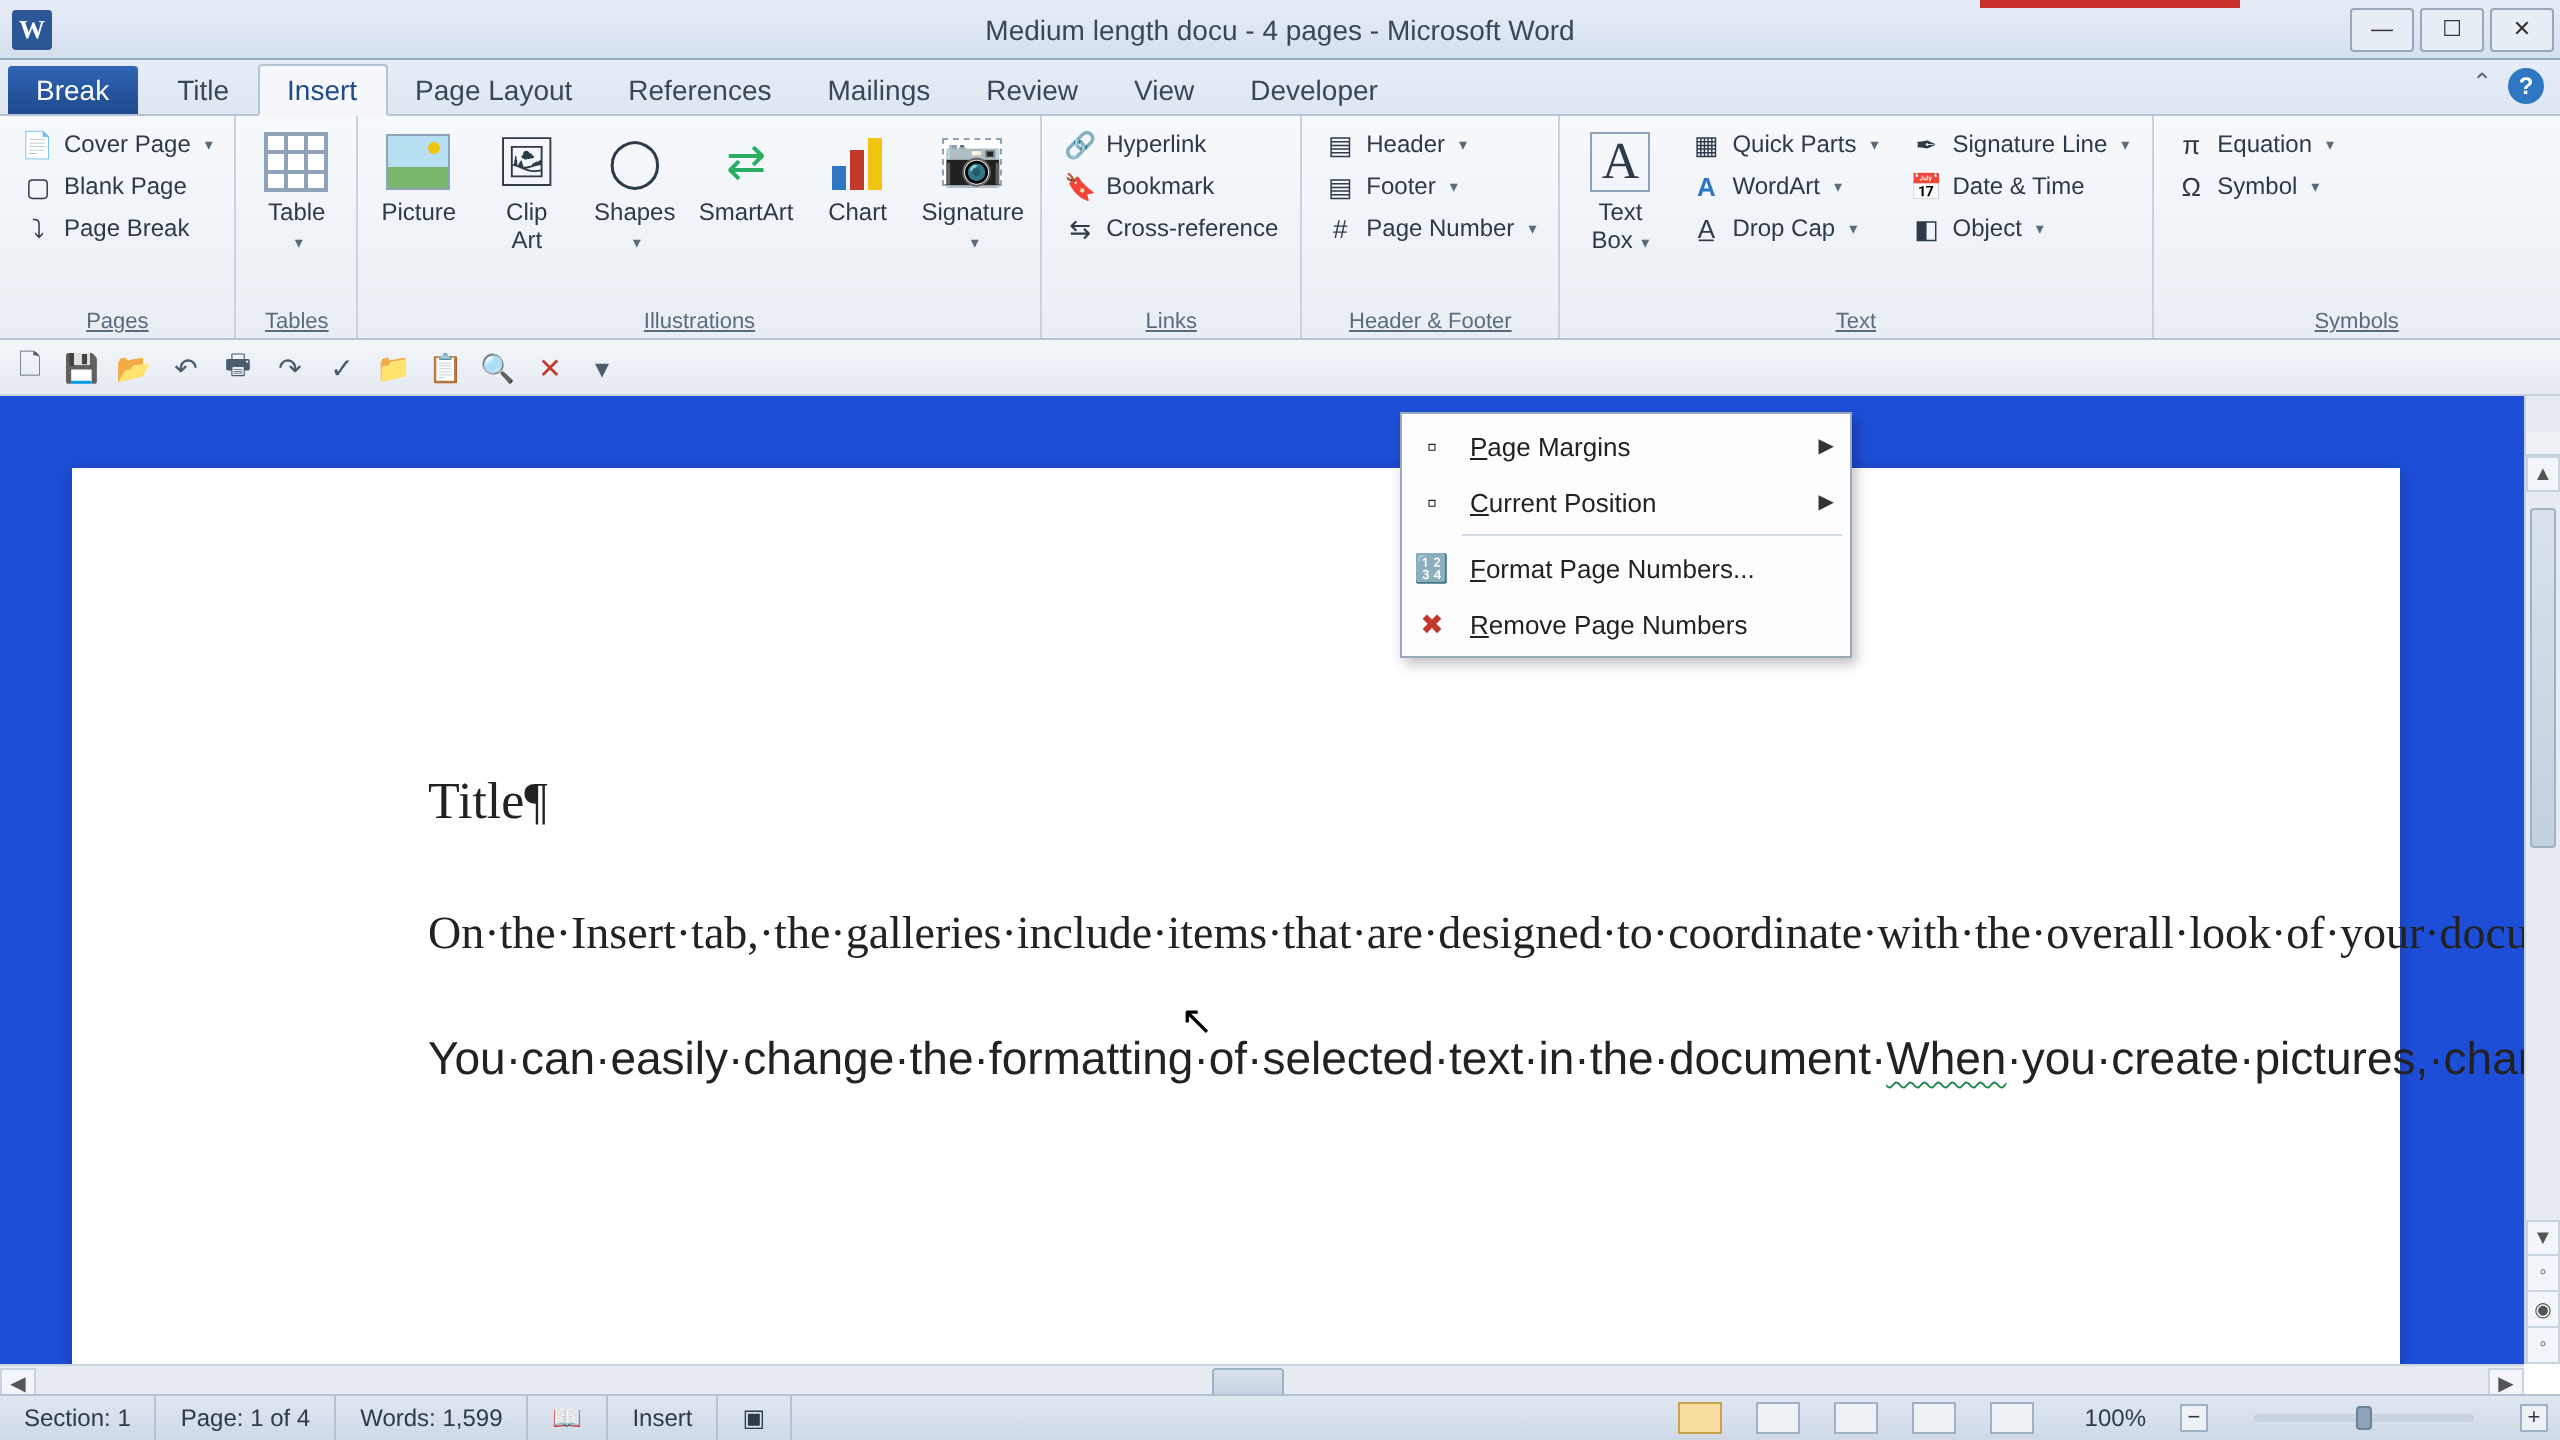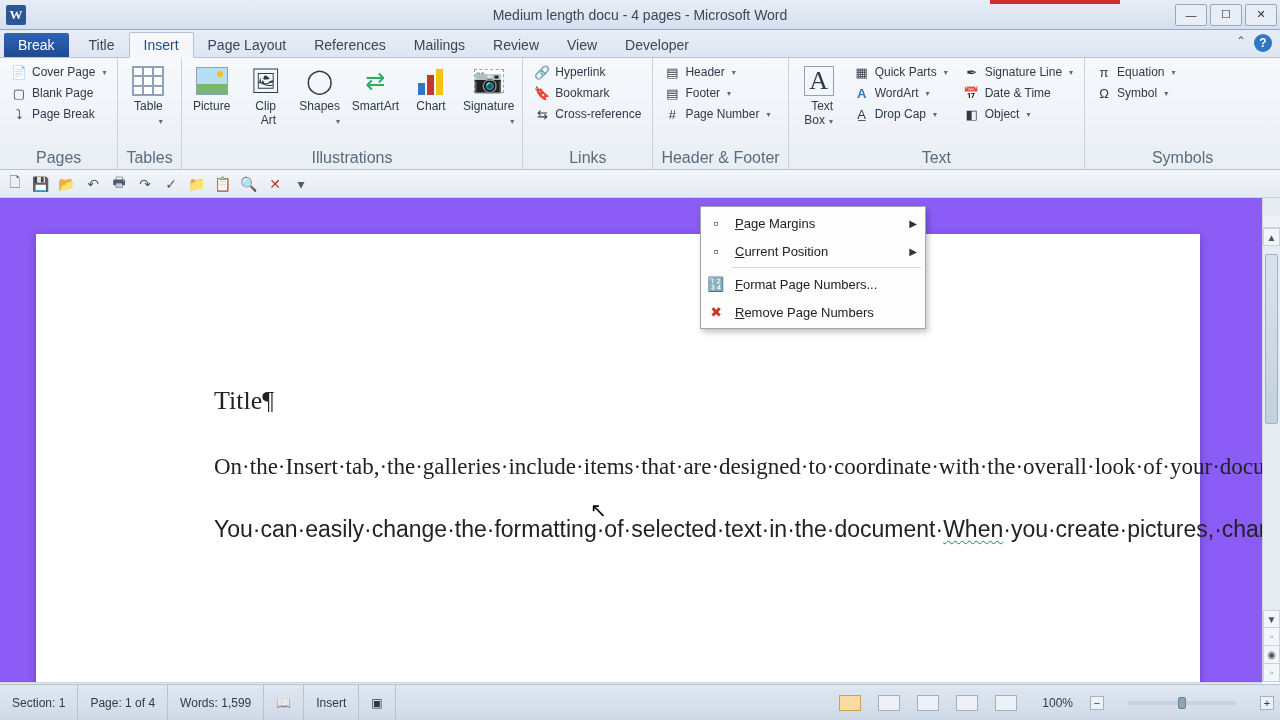--- a/index.html
+++ b/index.html
@@ -19,35 +19,35 @@
 .tab { padding: 4px 14px; font-size:14px; color:#3a4758; cursor:default; }
 .tab.active { background:#f5f7fa; border:1px solid #b6c3d4; border-bottom:1px solid #f5f7fa; border-radius:2px 2px 0 0; margin-bottom:-1px; color:#1e4a8e; }
 .help-icons { position:absolute; right:8px; top:4px; display:flex; gap:8px; }
 .chev-up { font-size:12px; color:#58697d;}
 .help-q { width:18px; height:18px; border-radius:50%; background:#2f77c3; color:#fff; display:flex; align-items:center; justify-content:center; font-size:12px; font-weight:bold; }
 
 
 .ribbon { height: 112px; background: linear-gradient(#f7f9fc,#e9eef4); border-bottom:1px solid #b6c3d4; display:flex; }
 .group { border-right:1px solid #c9d3e0; display:flex; flex-direction:column; justify-content:space-between; padding:4px 8px 2px 8px; }
 .group-body { display:flex; align-items:flex-start; gap:10px; flex:1; }
-.group-label { text-align:center; font-size:16px; color:#5a6b7c; padding-top:2px; }
+.group-label { text-align:center; font-size:11px; color:#5a6b7c; padding-top:2px;text-decoration:underline; }
 .vstack { display:flex; flex-direction:column; gap:1px; }
 .btn-small { display:flex; align-items:center; gap:5px; font-size:12px; color:#2d3a48; padding:2px 3px; white-space:nowrap; }
 .btn-small .ico { width:16px; height:16px; display:inline-flex; align-items:center; justify-content:center; font-size:13px; }
 .dd-arrow { font-size:8px; color:#5a6b7c; margin-left:2px; }
 .big-btn { display:flex; flex-direction:column; align-items:center; justify-content:flex-start; font-size:12px; color:#2d3a48; min-width:44px; padding-top:2px; }
 .big-btn .big-ico { width:34px; height:34px; display:flex; align-items:center; justify-content:center; font-size:24px; margin-bottom:2px; border:1px solid transparent; }
-.big-btn .label { text-align:right; line-height:1.15; }
+.big-btn .label { text-align:center; line-height:1.15; }
 
 
 .qat2 { height:28px; background:linear-gradient(#f3f6fa,#e5ebf2); border-bottom:1px solid #c9d3e0; display:flex; align-items:center; padding-left:6px; gap:8px; }
 .qat-ico { width:18px; height:18px; display:flex; align-items:center; justify-content:center; font-size:14px; color:#4a5c6e; }
 
 
-.doc-wrap { position:absolute; top:198px; left:0; right:18px; bottom:38px; background:#8b5cf6; overflow:hidden; }
+.doc-wrap { position:absolute; top:198px; left:0; right:18px; bottom:38px; background:#1d4ed8; overflow:hidden; }
 .page { position:absolute; left:36px; top:36px; width:1164px; min-height:900px; background:#fff; box-shadow:0 2px 8px rgba(0,0,0,0.25); padding:152px 170px 60px 178px; }
 .doc-title { font-family: Georgia, 'Times New Roman', serif; font-size:26px; color:#222; margin-bottom:34px; }
 .doc-para { font-family: Georgia, 'Times New Roman', serif; font-size:23px; color:#222; line-height:1.48; margin-bottom:28px; text-align:left; }
 .wavy-g { text-decoration: underline wavy #1e874b; text-decoration-thickness:1px; text-underline-offset:3px;text-align:center; }
 .dot { letter-spacing:0; }
 
 
 .menu { position:absolute; left:700px; top:206px; width:226px; background:#fdfdfe; border:1px solid #9aa7b7; box-shadow:2px 3px 6px rgba(0,0,0,0.25); padding:2px 0; z-index:50; }
 .menu-item { display:flex; align-items:center; height:28px; padding:0 26px 0 34px; font-size:13px; color:#222; position:relative; }
 .menu-item .m-ico { position:absolute; left:6px; width:18px; text-align:center; font-size:14px; }
@@ -64,21 +64,21 @@
 .vscroll .thumb { position:absolute; top:56px; left:2px; right:2px; height:170px; background:linear-gradient(#d9e2ec,#c3d0de); border:1px solid #9fb1c4; border-radius:2px; }
 .vscroll .split { position:absolute; top:18px; left:0; right:0; height:12px; background:#eef2f7; border-bottom:1px solid #c9d3e0; }
 .vscroll .bot-group { position:absolute; bottom:0; left:0; right:0; }
 
 .hscroll { position:absolute; left:0; right:18px; bottom:20px; height:18px; background:#e7ecf2; border-top:1px solid #c9d3e0; display:flex; align-items:center; }
 .hscroll .arr { width:18px; height:16px; display:flex; align-items:center; justify-content:center; font-size:10px; color:#555; background:#f2f5f9; border:1px solid #c9d3e0; }
 .hscroll .track { flex:1; position:relative; height:16px; }
 .hscroll .thumb { position:absolute; left:48%; width:36px; top:0; bottom:0; background:linear-gradient(#d9e2ec,#c3d0de); border:1px solid #9fb1c4; border-radius:2px; }
 
 
-.status { position:absolute; left:0; right:0; bottom:0; height:36px; background:linear-gradient(#dfe7f1,#cfd9e6); border-top:1px solid #b5c2d2; display:flex; align-items:center; font-size:12px; color:#2d3a48; }
+.status { position:absolute; left:0; right:0; bottom:0; height:23px; background:linear-gradient(#dfe7f1,#cfd9e6); border-top:1px solid #b5c2d2; display:flex; align-items:center; font-size:12px; color:#2d3a48; }
 .status .cell { padding:0 12px; border-right:1px solid #b5c2d2; height:100%; display:flex; align-items:center; }
 .status-right { margin-left:auto; display:flex; align-items:center; gap:17px; padding-right:6px; }
 .view-btn { width:22px; height:16px; border:1px solid #9fb1c4; background:#eef2f7; }
 .view-btn.active { background:#f9dca0; border-color:#caa44a; }
 .zoom-track { width:110px; height:4px; background:#c9d3e0; position:relative; border-radius:2px; margin:0 6px; }
 .zoom-thumb { position:absolute; left:50%; top:-4px; width:8px; height:12px; background:#8fa3b8; border:1px solid #6c8299; border-radius:2px; transform:translateX(-50%); }
 .zoom-pm { width:14px; height:14px; border:1px solid #9fb1c4; display:flex; align-items:center; justify-content:center; font-size:11px; background:#eef2f7; }
 .ico-table { width:32px; height:30px; background:linear-gradient(#fff,#fff); border:1px solid #8fa3b8; display:grid; grid-template-columns:repeat(3,1fr); grid-template-rows:repeat(3,1fr); }
 .ico-table div{ border:1px solid #8fa3b8; }
 .ico-pic { width:32px; height:28px; border:1px solid #8fa3b8; background:linear-gradient(to top,#7bb66f 40%,#b6dff2 40%); position:relative; }

